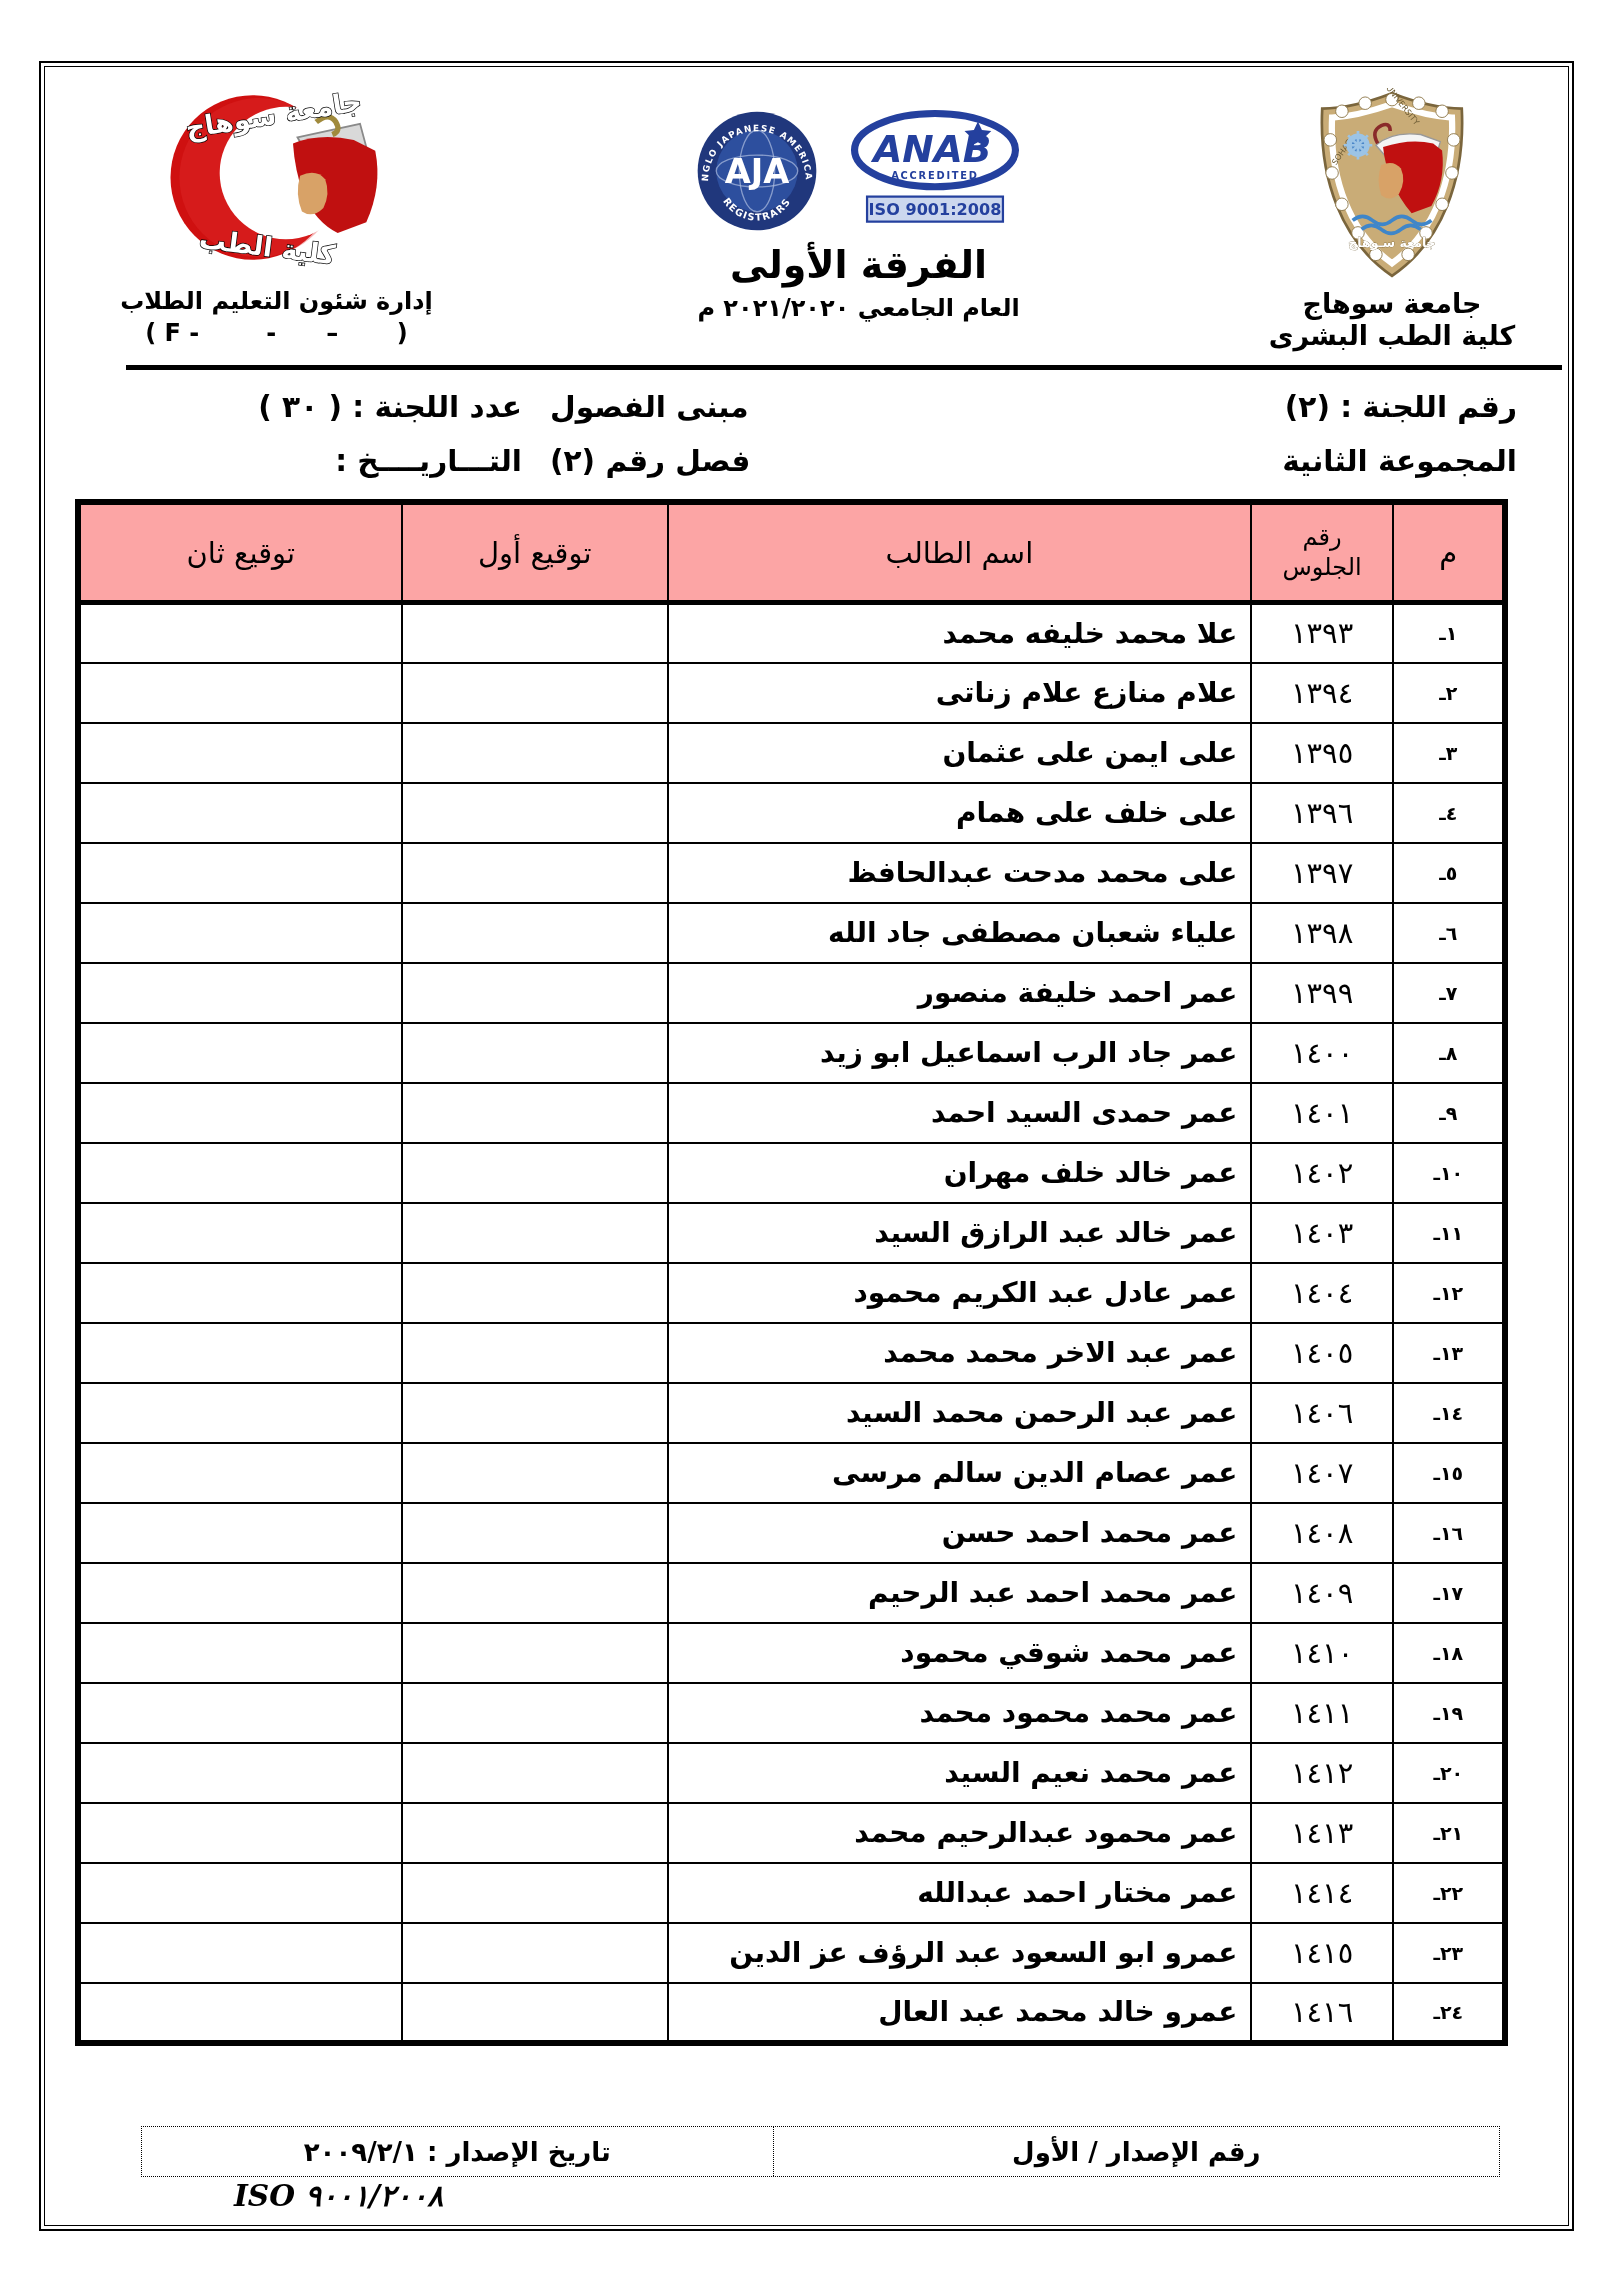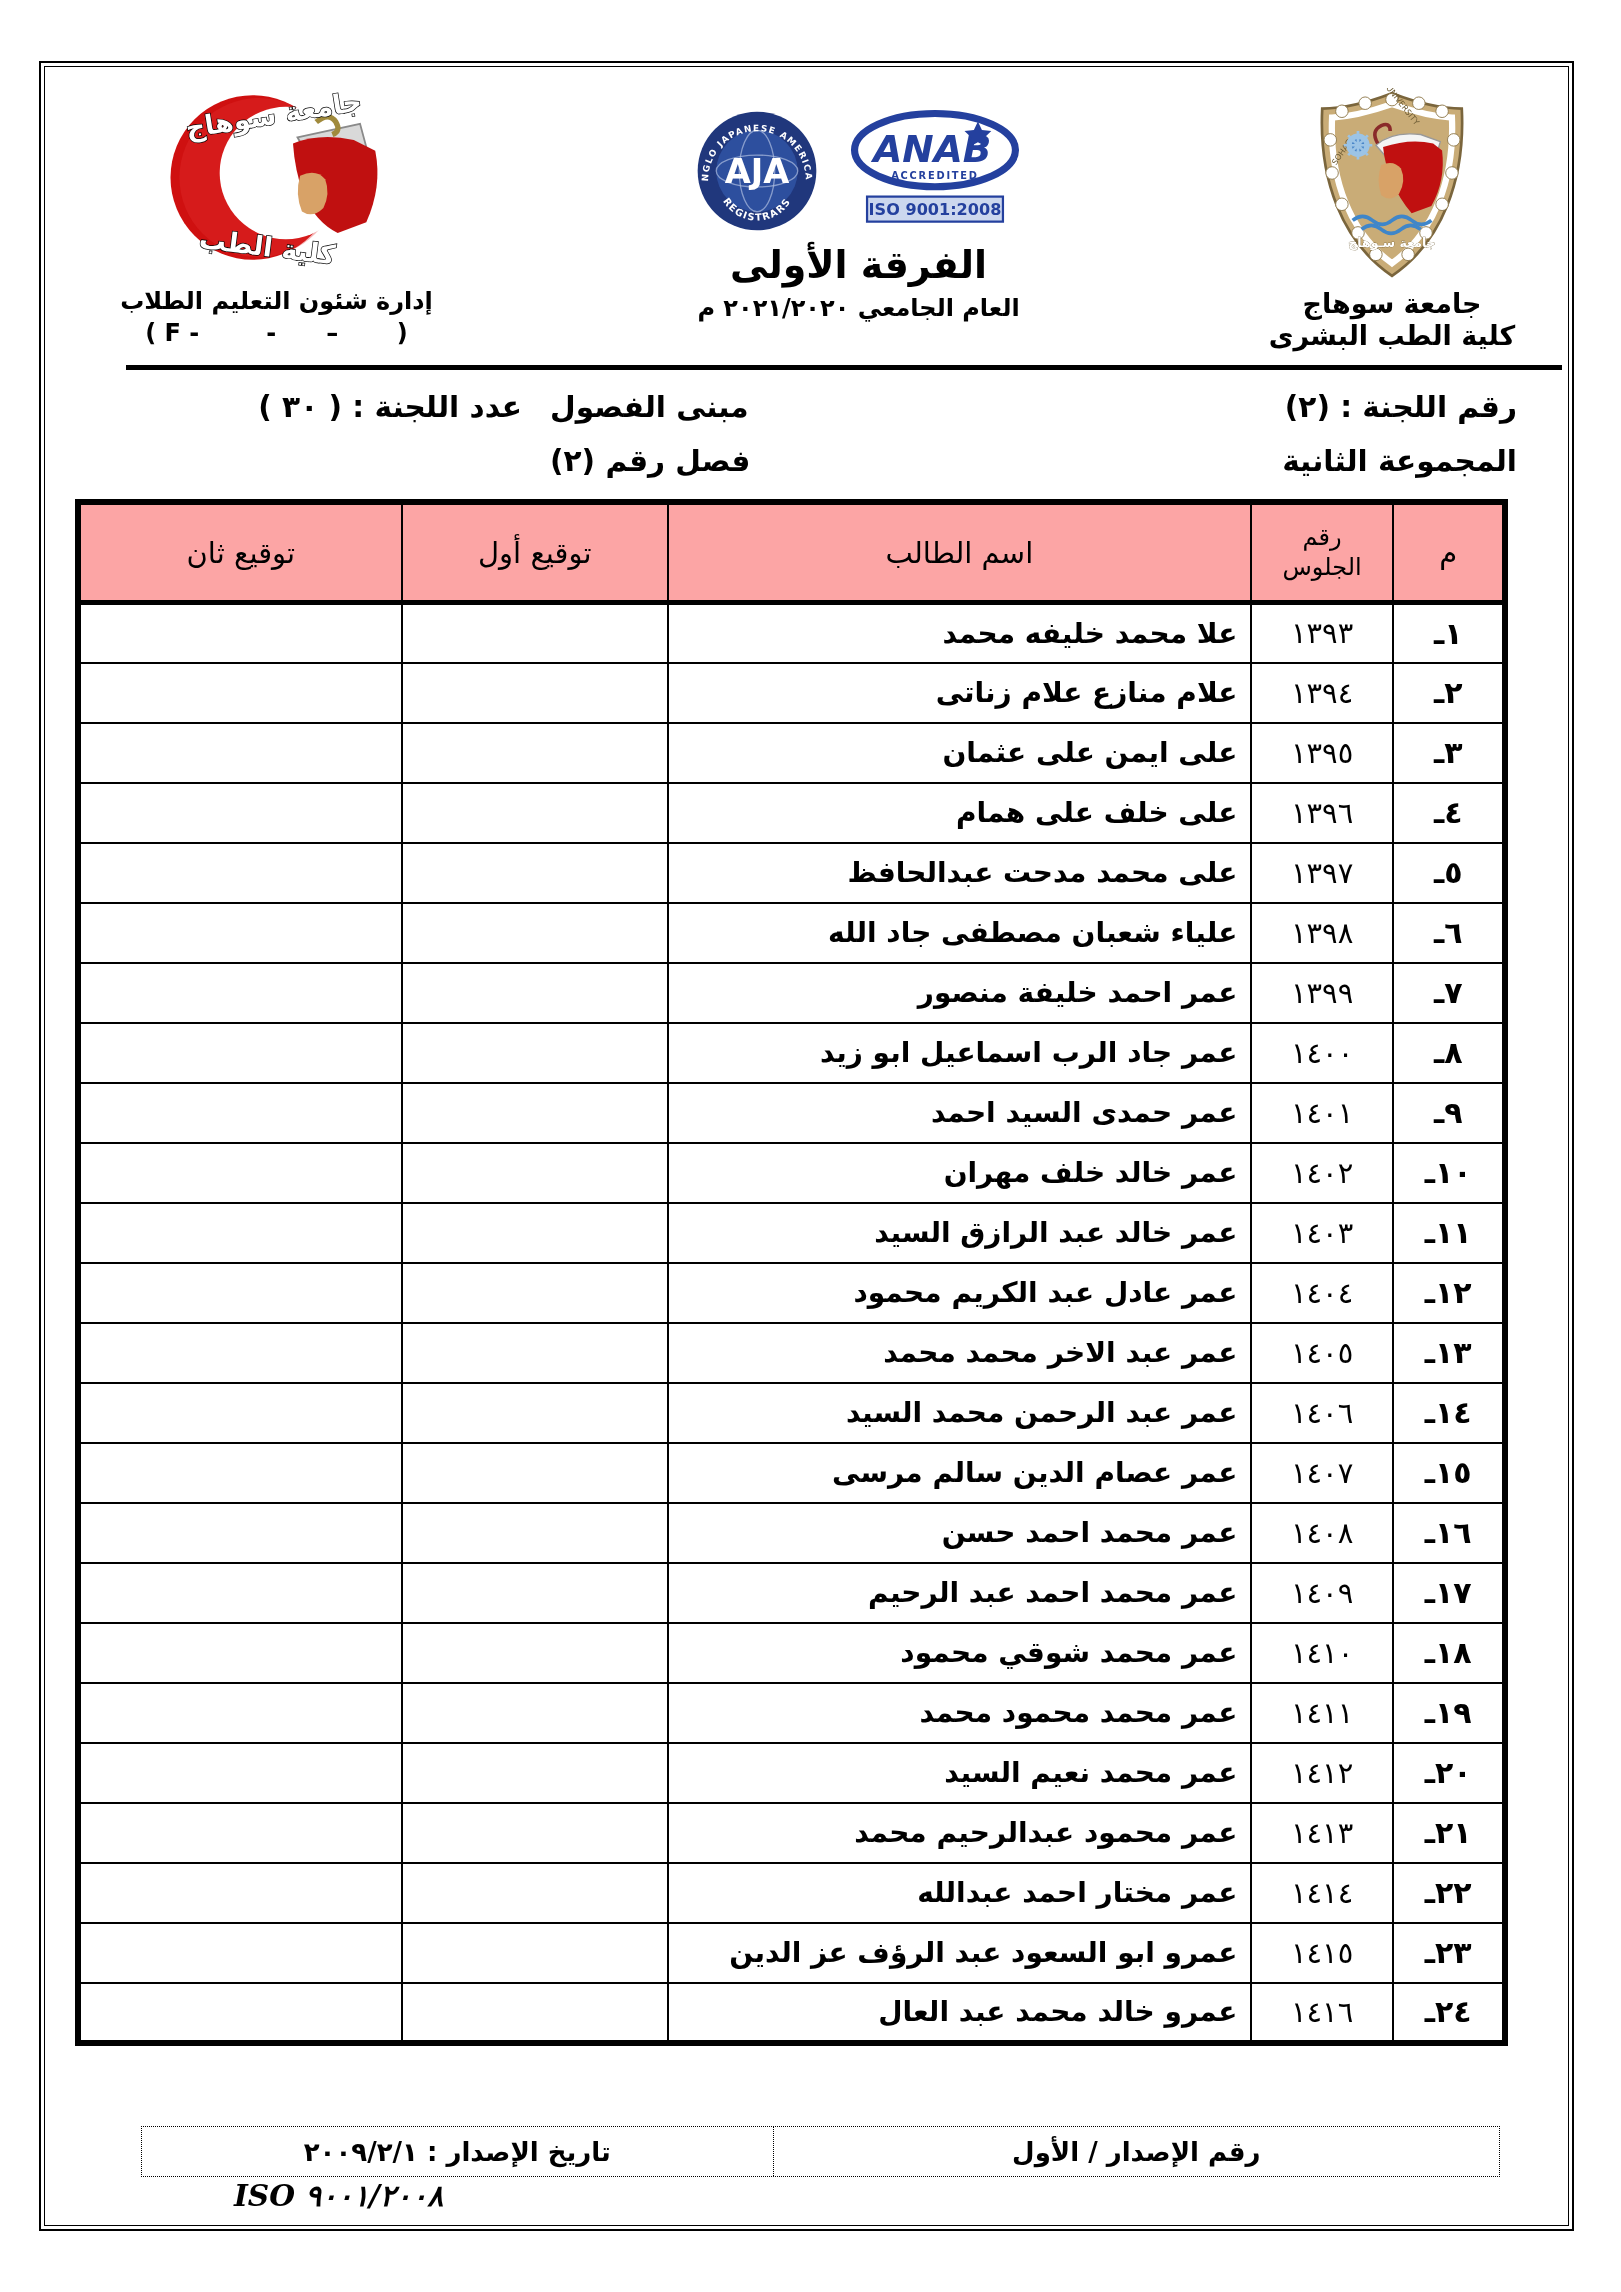--- a/index.html
+++ b/index.html
@@ -36,21 +36,21 @@
   .info-left{left:210px;top:380px;width:313px;text-align:right;}
 
   
   table.roster{position:absolute;left:76px;top:499px;width:1433px;border-collapse:collapse;
                border:6.3px solid #000;direction:rtl;table-layout:fixed;}
   .roster th,.roster td{border:2.7px solid #000;overflow:hidden;}
   .roster thead th{background:#fca5a5;height:93px;font-weight:normal;font-size:29px;
                    border-bottom:5.4px solid #000;}
   .roster thead th.h-seat{font-size:24px;line-height:29.6px;}
   .roster tbody tr{height:60px;}
-  .roster td.c-no{text-align:center;font-size:30px;font-weight:bold;}
+  .roster td.c-no{text-align:center;font-size:19px;font-weight:bold;}
   .roster td.c-seat{text-align:center;font-size:29px;font-weight:normal;}
   .roster td.c-name{text-align:right;padding-left:5.4px;padding-right:12.5px;font-size:28px;font-weight:bold;}
 
   
   .footer-box{position:absolute;left:142px;top:2126px;width:1357px;height:49px;
               border:1.8px dotted #000;display:flex;direction:rtl;font-weight:bold;font-size:26px;}
   .footer-cell{display:flex;align-items:center;justify-content:center;}
   .footer-issue{width:53.5%;border-left:1.8px dotted #000;}
   .footer-date{width:46.5%;}
   .iso-line{position:absolute;left:235px;top:2178px;direction:ltr;
@@ -169,20 +169,21 @@
   <div class="info info-right">
     <div>رقم اللجنة : (٢)</div>
     <div>المجموعة الثانية</div>
   </div>
   <div class="info info-center">
     <div>مبنى الفصول</div>
     <div>فصل رقم (٢)</div>
   </div>
   <div class="info info-left">
     <div>عدد اللجنة : ( ٣٠ )</div>
+    <div>التـــاريــــخ :</div>
   </div>
 
   <table class="roster">
     <colgroup>
       <col style="width:111px">
         <col style="width:142px">
         <col style="width:580px">
       <col style="width:265px">
         <col style="width:322px">
     </colgroup>

